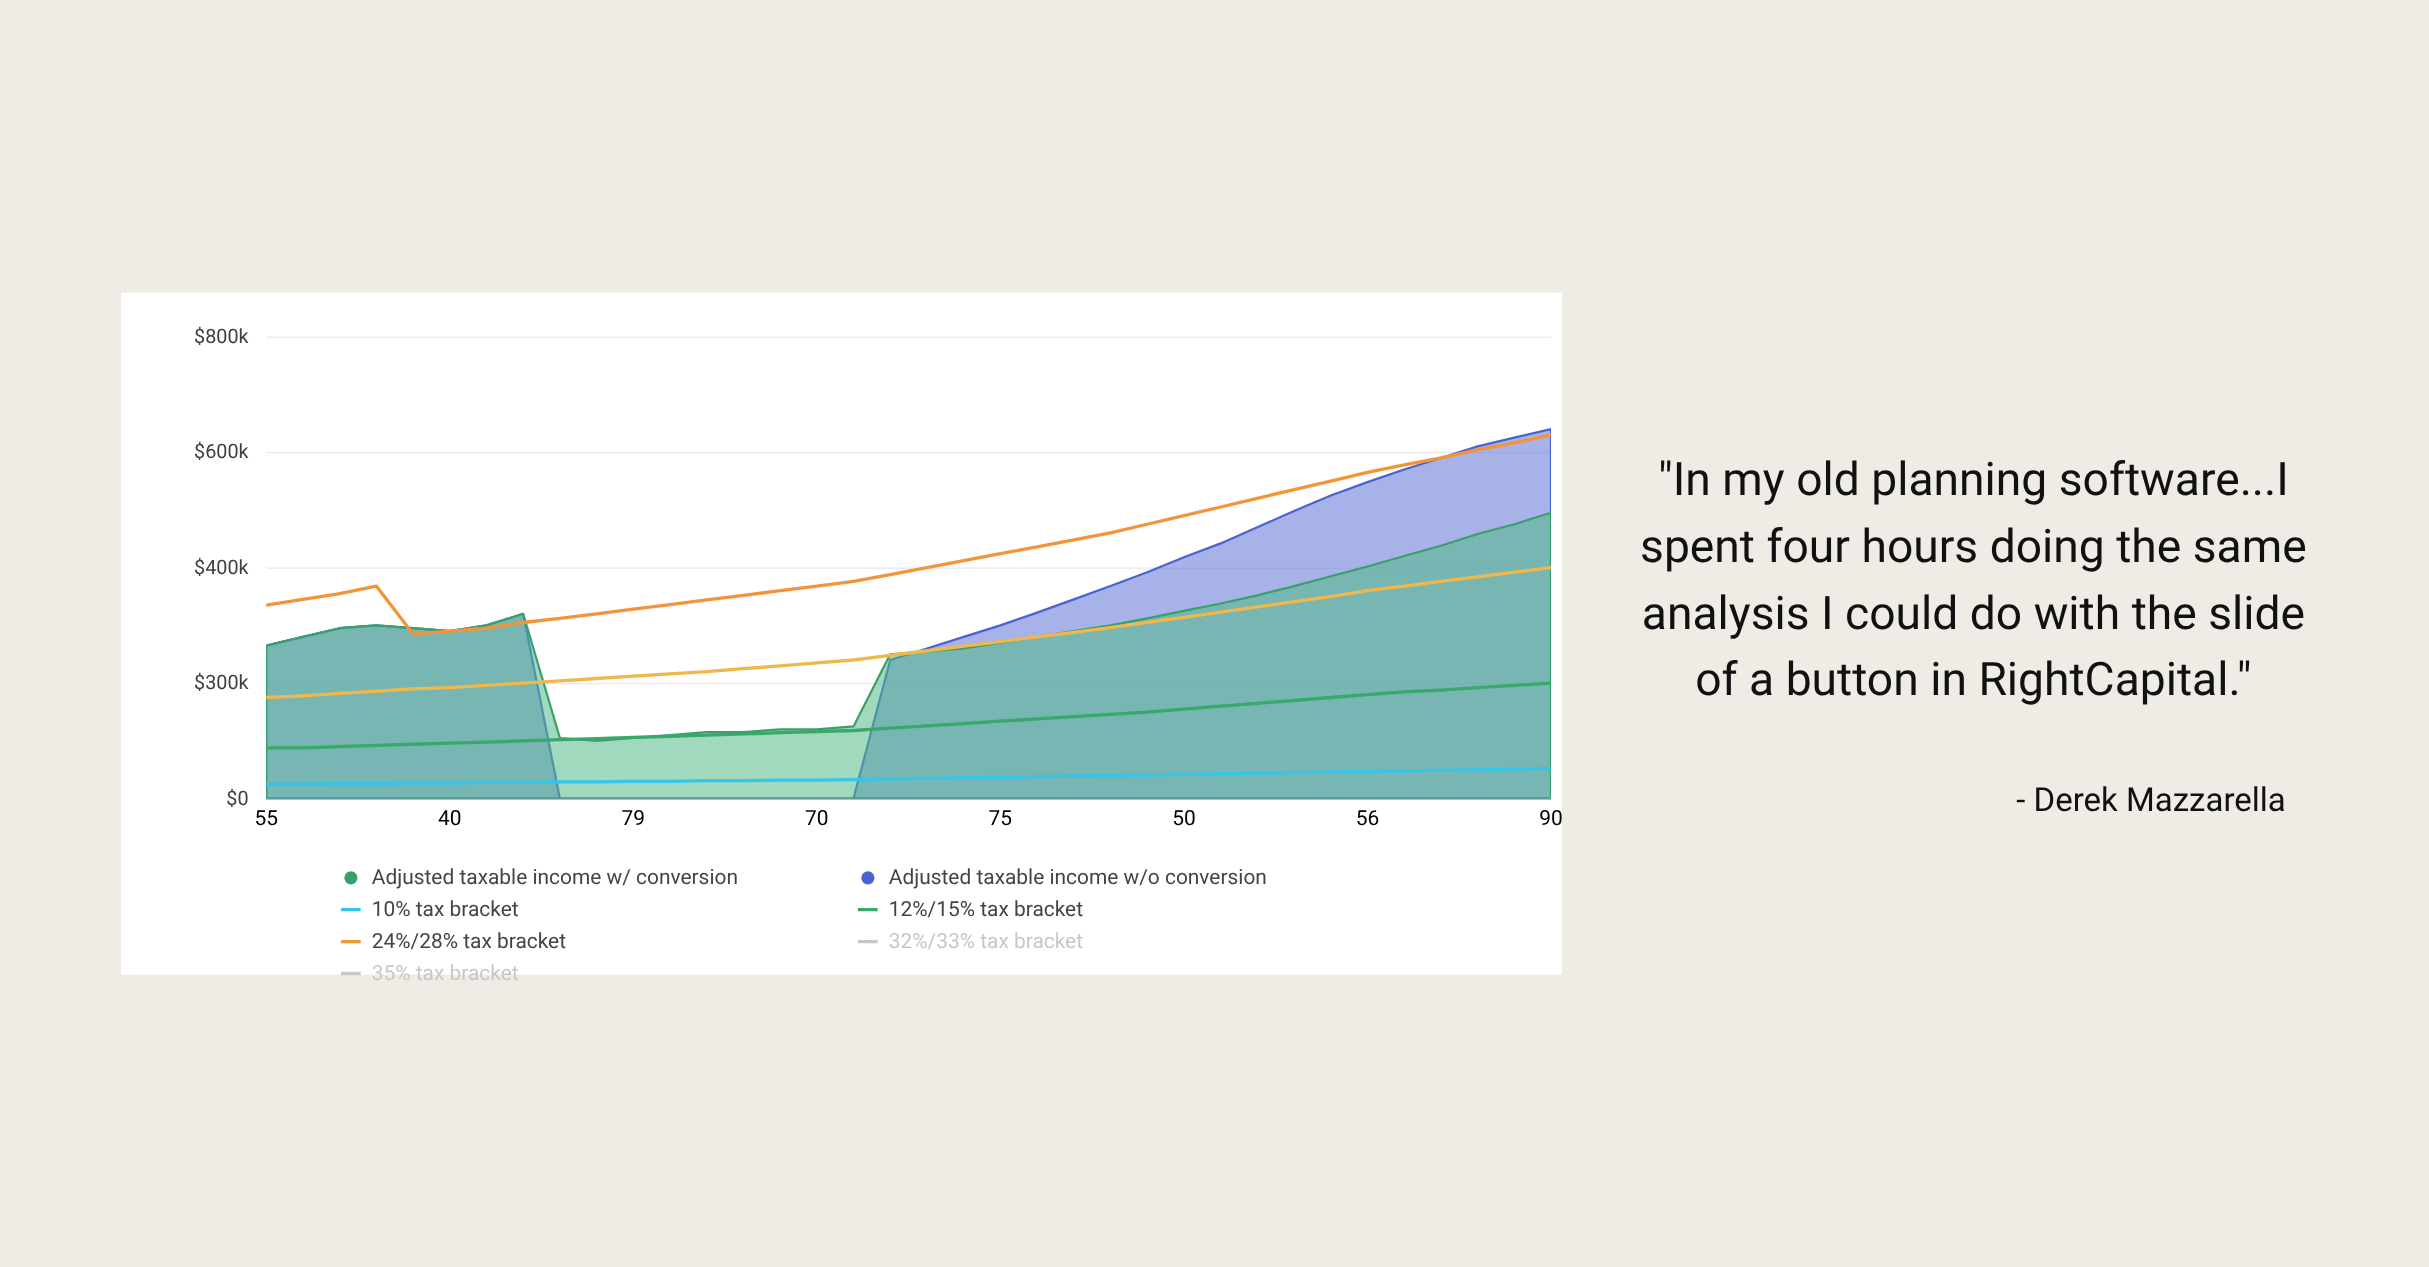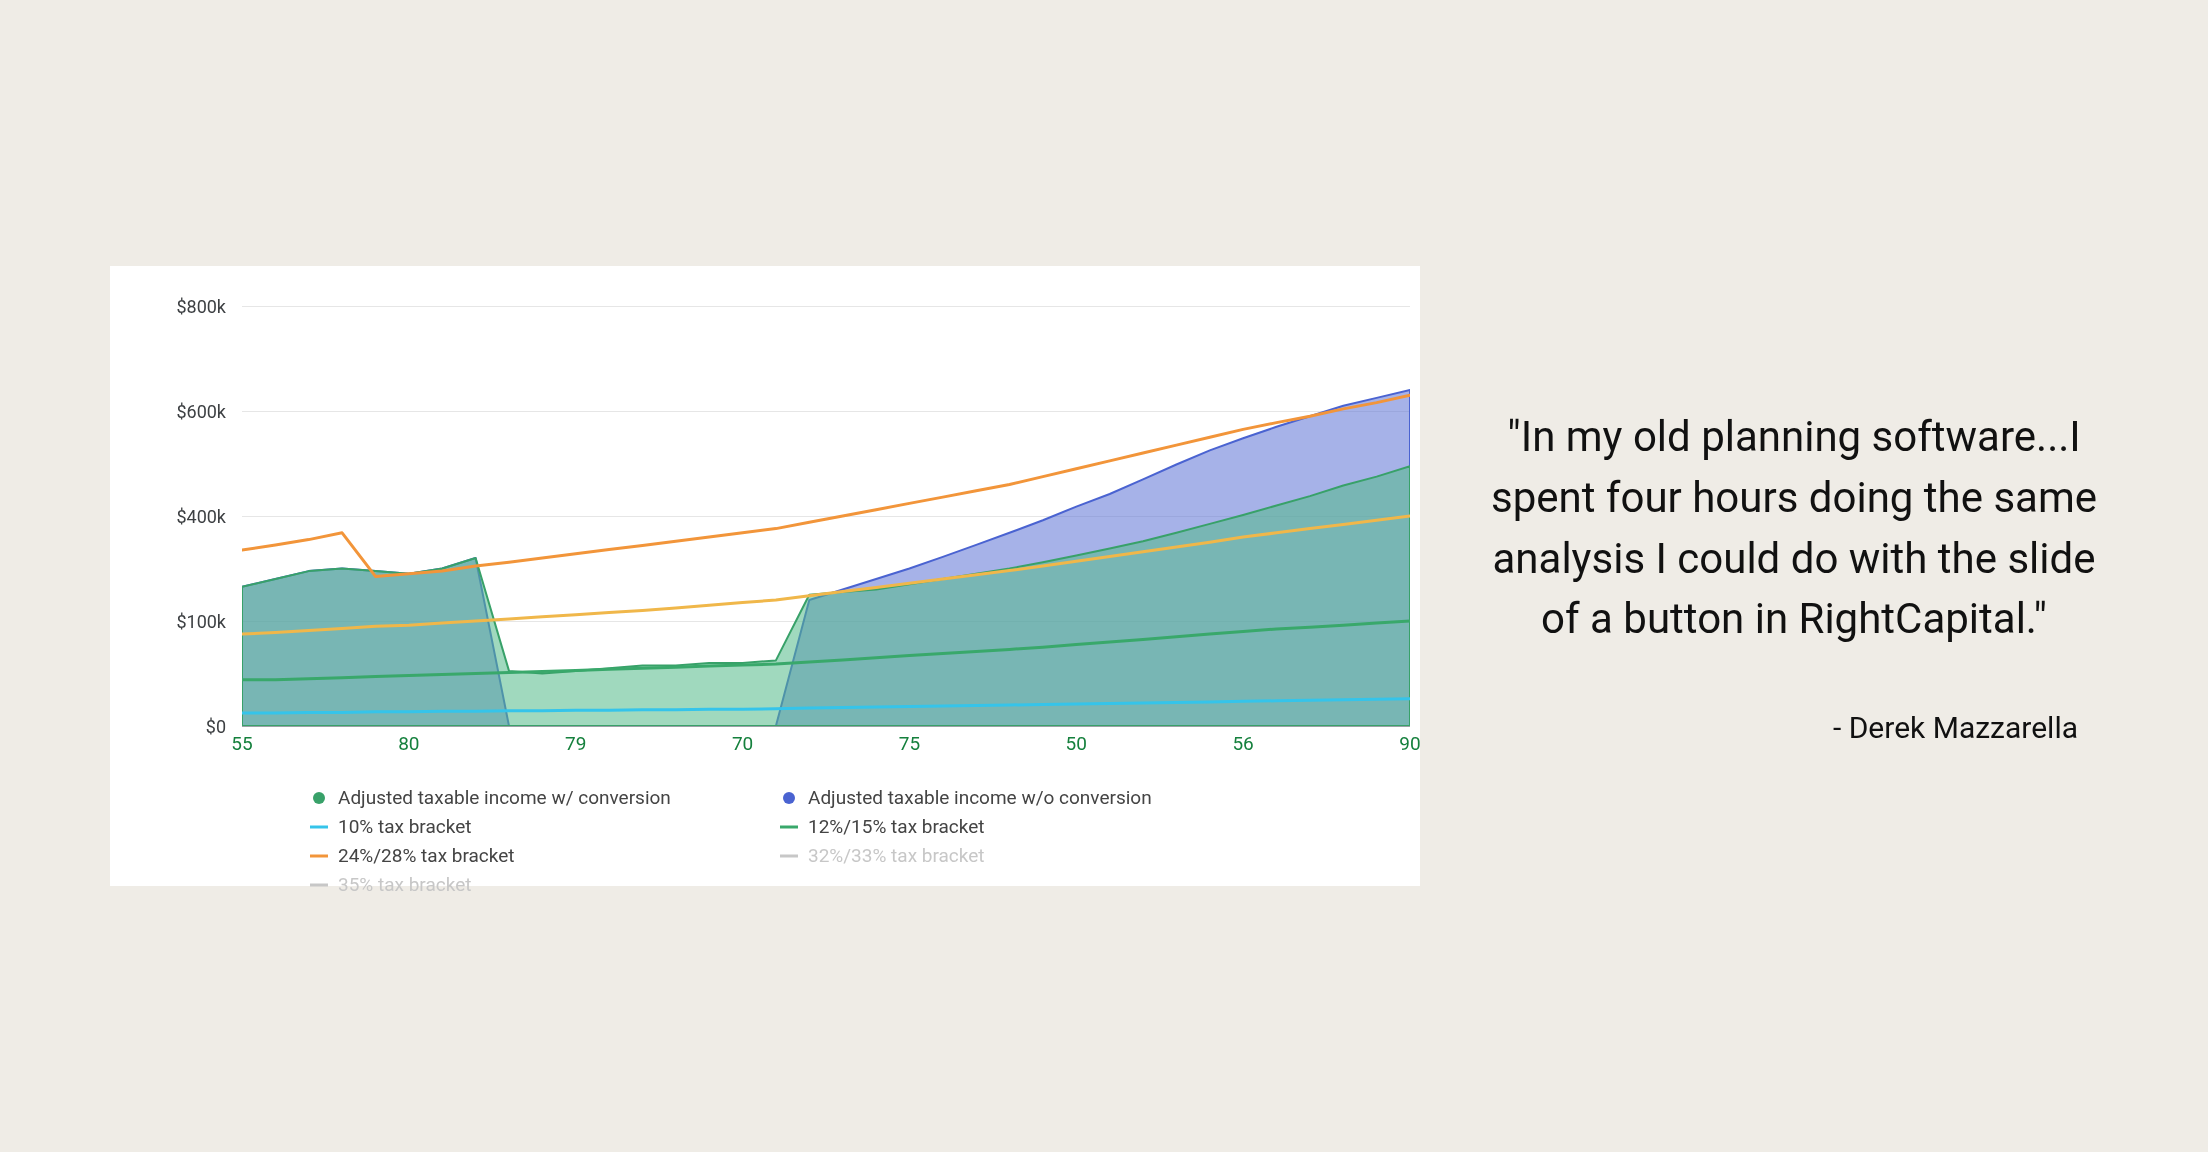--- a/index.html
+++ b/index.html
@@ -60,21 +60,21 @@
     position: absolute;
     left: 92px;
     right: 0;
     bottom: -36px;
     height: 30px;
   }
   .x-tick {
     position: absolute;
     transform: translateX(-50%);
     font-size: 19px;
-    color: #15803d;
+    color: #000000;
   }
   svg.plot-svg {
     position: absolute;
     left: 92px;
     top: 0;
     right: 0;
     bottom: 0;
   }
   .legend {
     margin-top: 60px;
@@ -135,27 +135,27 @@
       <div class="grid-line" style="top:0%"></div>
       <div class="grid-line" style="top:25%"></div>
       <div class="grid-line" style="top:50%"></div>
       <div class="grid-line" style="top:75%"></div>
       <div class="grid-line" style="top:100%; background:#9aa0a6;"></div>
 
       <div class="y-axis">
         <span class="y-tick" style="top:0%">$800k</span>
         <span class="y-tick" style="top:25%">$600k</span>
         <span class="y-tick" style="top:50%">$400k</span>
-        <span class="y-tick" style="top:75%">$100k</span>
+        <span class="y-tick" style="top:75%">$300k</span>
         <span class="y-tick" style="top:100%">$0</span>
       </div>
 
       <div class="x-axis">
         <span class="x-tick" style="left:0%">55</span>
-        <span class="x-tick" style="left:14.285%">80</span>
+        <span class="x-tick" style="left:14.285%">40</span>
         <span class="x-tick" style="left:28.571%">79</span>
         <span class="x-tick" style="left:42.857%">70</span>
         <span class="x-tick" style="left:57.143%">75</span>
         <span class="x-tick" style="left:71.429%">50</span>
         <span class="x-tick" style="left:85.714%">56</span>
         <span class="x-tick" style="left:100%">90</span>
       </div>
 
       <svg class="plot-svg" id="plot-svg" preserveAspectRatio="none" viewBox="0 0 1168 420" width="1168" height="420">
           <path d="M0.0 280.9 L33.4 273.0 L66.7 265.1 L100.1 262.5 L133.5 265.1 L166.9 267.8 L200.2 262.5 L233.6 252.0 L267.0 420.0 L300.3 420.0 L333.7 420.0 L367.1 420.0 L400.5 420.0 L433.8 420.0 L467.2 420.0 L500.6 420.0 L533.9 420.0 L567.3 294.0 L600.7 283.5 L634.1 273.0 L667.4 262.5 L700.8 250.9 L734.2 238.9 L767.5 226.8 L800.9 214.2 L834.3 200.6 L867.7 188.0 L901.0 173.3 L934.4 158.5 L967.8 144.4 L1001.1 132.3 L1034.5 120.8 L1067.9 110.3 L1101.3 99.8 L1134.6 91.9 L1168.0 84.0 L 1168.0 420.0 L 0.0 420.0 Z" fill="rgba(92,114,214,0.55)" stroke="#4a63d1" stroke-width="2" stroke-linejoin="round"></path>

